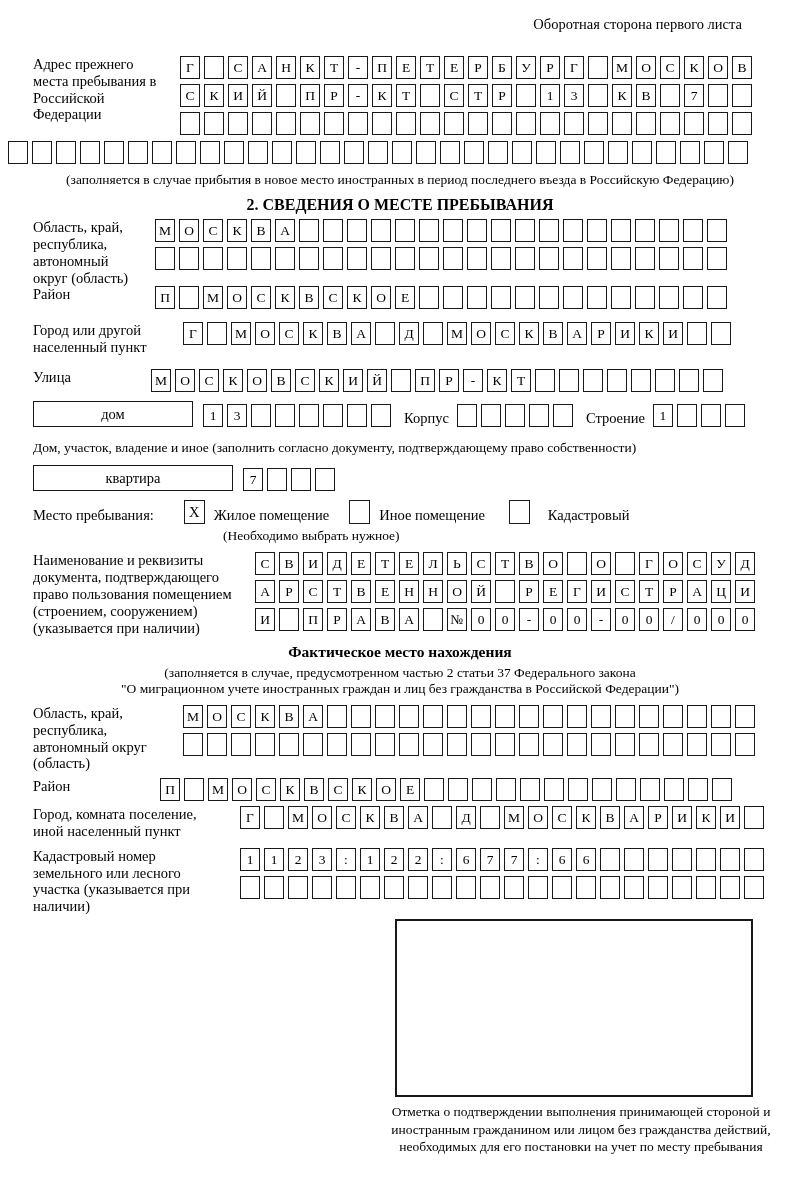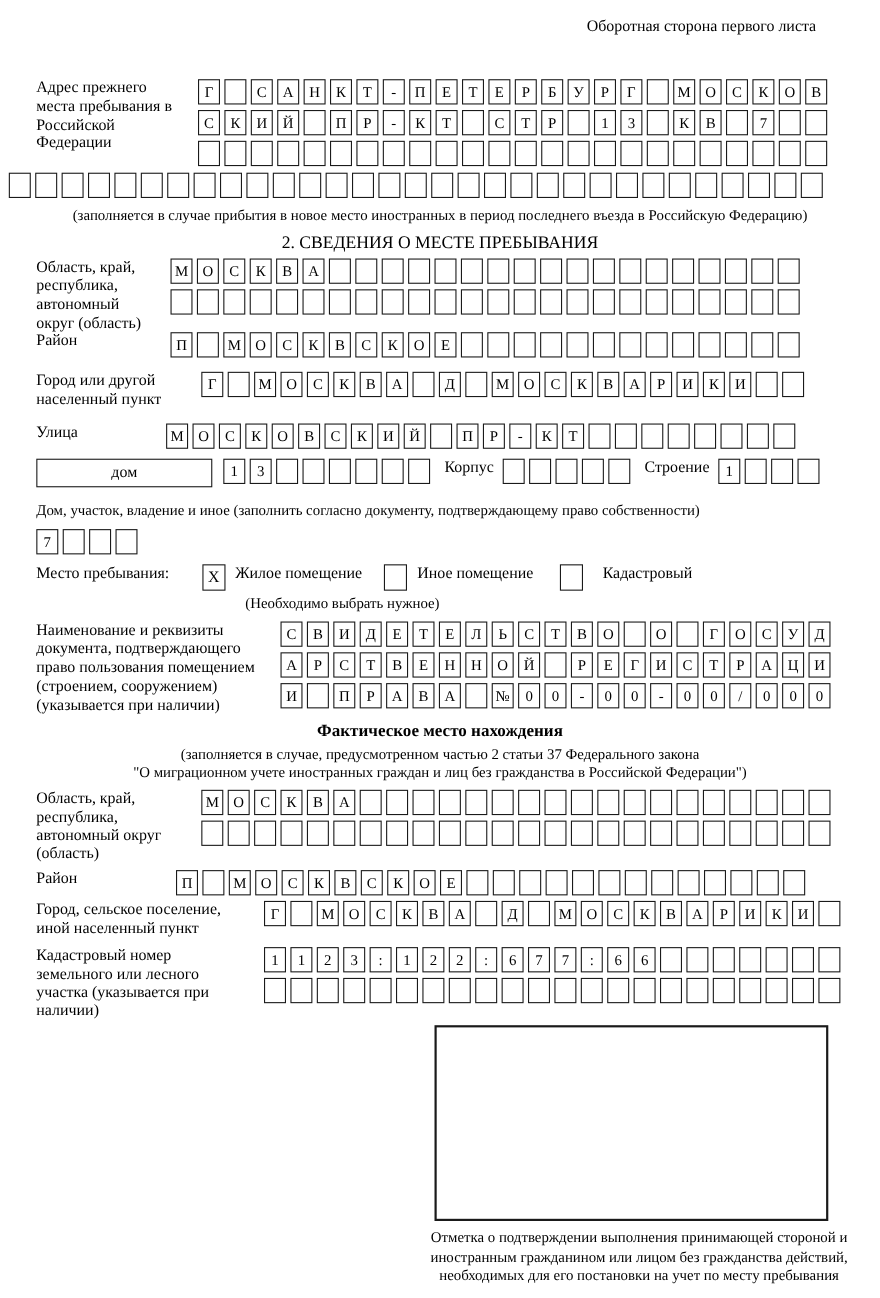--- a/index.html
+++ b/index.html
@@ -18,49 +18,49 @@
   .rows{display:flex;flex-direction:column;gap:5px;}
   .cellrow{display:flex;gap:4px;flex:none;}
   .cell{
     flex:none;width:20px;height:23px;box-sizing:border-box;
     border:1.8px solid #1a1a1a;
     display:flex;align-items:center;justify-content:center;
     font-size:13.5px;line-height:1;background:#fff;
   }
   .note{font-size:13.5px;line-height:1.2;}
   .center{text-align:center;}
-  .h2{font-size:16px;font-weight:normal;text-align:center;margin-top:8px;}
+  .h2{font-size:16px;font-weight:bold;text-align:center;margin-top:8px;}
   .h3{font-size:15.5px;font-weight:bold;text-align:center;}
   
   .lb-addr{width:147px;padding-right:22px;}
   .lb-obl{width:122px;padding-right:17px;}
   .lb-raion{width:122px;}
   .lb-gorod{width:150px;padding-right:25px;}
   .lb-ulitsa{width:118px;}
   .lb-svid{width:222px;padding-right:18px;}
   .lb-fobl{width:150px;padding-right:20px;}
   .lb-fraion{width:127px;}
   .lb-fgorod{width:207px;padding-right:18px;}
   .lb-kad{width:207px;padding-right:18px;}
   
-  .mt-addr{margin-top:38px;}
+  .mt-addr{margin-top:22px;}
   .fullrow{margin-left:-25px;margin-top:6px;}
   .mt6{margin-top:6px;}  .mt8{margin-top:8px;}
   .mt4{margin-top:4px;}  .mt3{margin-top:13px;}
   .mt5{margin-top:5px;}
-  .domrow{display:flex;align-items:flex-start;margin-top:9px;}
+  .domrow{display:flex;align-items:flex-end;margin-top:9px;}
   .bigbox{
     flex:none;box-sizing:border-box;height:26px;border:1.8px solid #1a1a1a;
     display:flex;align-items:center;justify-content:center;
     font-size:14.5px;margin-right:10px;background:#fff;
   }
   .dombox{width:160px;}
   .kvbox{width:200px;}
   .inline-label{flex:none;font-size:14.5px;margin:0 8px 0 13px;}
-  .mestorow{display:flex;align-items:flex-start;margin-top:9px;font-size:14.5px;}
+  .mestorow{display:flex;align-items:flex-end;margin-top:9px;font-size:14.5px;}
   .mlabel{margin-right:30px;}
   .chk{
     flex:none;width:21px;height:24px;box-sizing:border-box;border:1.8px solid #1a1a1a;
     display:flex;align-items:center;justify-content:center;font-size:14.5px;background:#fff;
   }
   .opt{margin:0 14px 0 9px;}
   .chk-gap2{margin-left:6px;} .chk-gap3{margin-left:10px;}
   .opt-last{margin-left:18px;}
   .choose-note{margin-left:190px;margin-top:4px;}
   .stampbox{
@@ -372,20 +372,23 @@
     <div class="cellrow">
         <span class="cell">1</span>
         <span class="cell"></span>
         <span class="cell"></span>
         <span class="cell"></span>
       </div>
   </div>
   <div class="note mt3">Дом, участок, владение и иное (заполнить согласно документу, подтверждающему право собственности)</div>
 
   <div class="domrow mt5">
+    <div class="bigbox kvbox">
+      <span>квартира</span>
+    </div>
     <div class="cellrow">
         <span class="cell">7</span>
         <span class="cell"></span>
         <span class="cell"></span>
         <span class="cell"></span>
       </div>
   </div>
 
   <div class="mestorow">
     <span class="mlabel">Место пребывания:</span>
@@ -559,21 +562,21 @@
         <span class="cell"></span>
         <span class="cell"></span>
         <span class="cell"></span>
         <span class="cell"></span>
         <span class="cell"></span>
         <span class="cell"></span>
       </div>
   </div>
 
   <div class="frow mt5">
-    <div class="flabel lb-fgorod">Город, сельское поселение, иной населенный пункт</div>
+    <div class="flabel lb-fgorod">Город, комната поселение, иной населенный пункт</div>
     <div class="cellrow">
         <span class="cell">Г</span>
         <span class="cell"></span>
         <span class="cell">М</span>
         <span class="cell">О</span>
         <span class="cell">С</span>
         <span class="cell">К</span>
         <span class="cell">В</span>
         <span class="cell">А</span>
         <span class="cell"></span>

